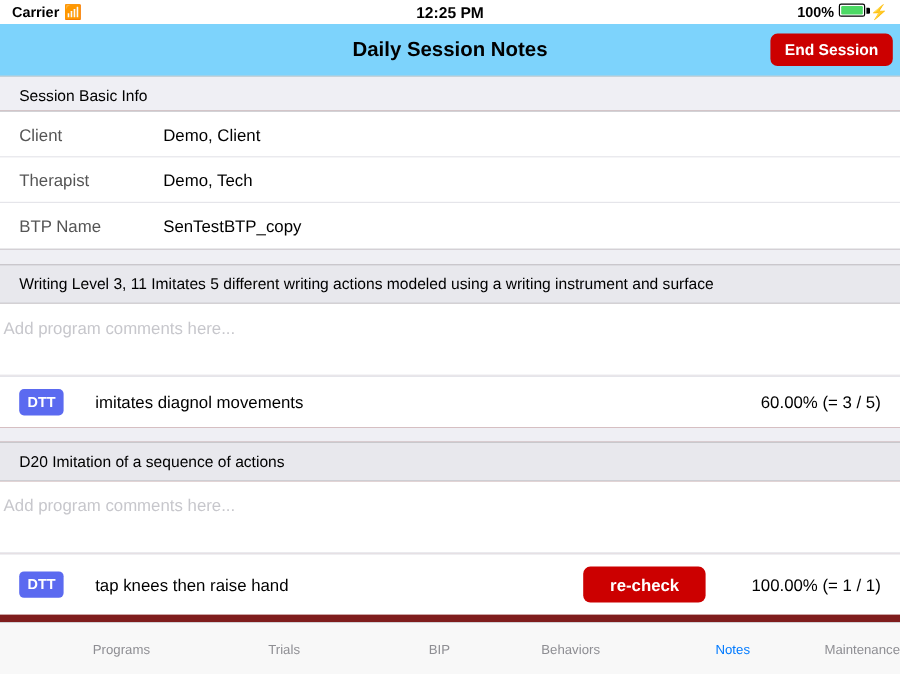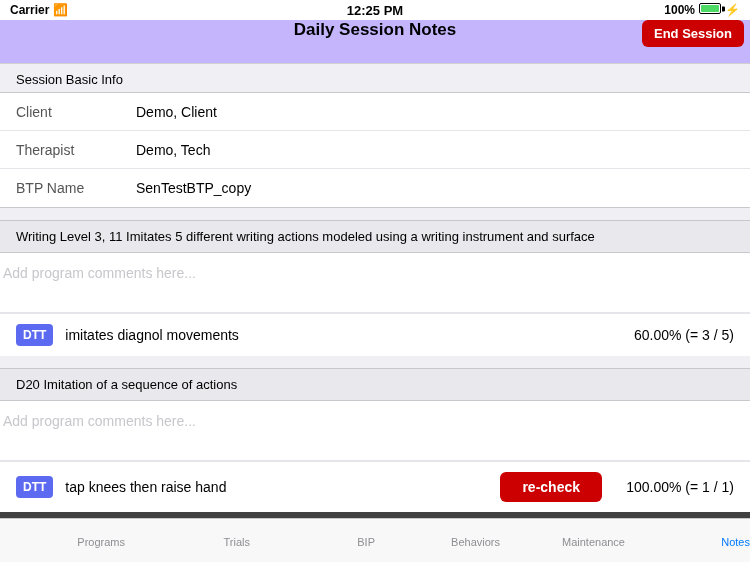--- a/index.html
+++ b/index.html
@@ -26,24 +26,25 @@
     }
     .status-left { display: flex; align-items: center; gap: 4px; }
     .status-center { position: absolute; left: 50%; transform: translateX(-50%); font-size: 13px; font-weight: 600; }
     .status-right { display: flex; gap: 4px; font-size: 12px; }
     .battery-icon { display: inline-block; width: 22px; height: 11px; border: 1.5px solid #000; border-radius: 2px; position: relative; }
     .battery-icon::after { content: ''; position: absolute; right: -5px; top: 50%; transform: translateY(-50%); width: 3px; height: 5px; background: #000; border-radius: 0 1px 1px 0; }
     .battery-fill { position: absolute; left: 1px; top: 1px; bottom: 1px; width: 90%; background: #4cd964; border-radius: 1px; }
 
     
     .nav-bar {
-      background: #c4b5fd;
+      background: #7dd3fc;
       border-bottom: 1px solid #d0d0d0;
       height: 44px;
       display: flex;
+      align-items: center;
       justify-content: center;
       position: relative;
     }
     .nav-title {
       font-size: 17px;
       font-weight: 600;
       color: #000;
     }
     .end-session-btn {
       position: absolute;
@@ -55,21 +56,21 @@
       padding: 6px 12px;
       font-size: 13px;
       font-weight: 600;
       cursor: pointer;
     }
 
     
     .content {
       height: calc(562px - 20px - 44px - 44px);
       overflow-y: auto;
-      background: #404040;
+      background: #7f1d1d;
     }
 
     
     .section-header {
       background: #efeff4;
       padding: 8px 16px 5px 16px;
       font-size: 13px;
       color: #000;
       font-weight: 500;
     }
@@ -153,21 +154,21 @@
     .program-comments-placeholder {
       color: #c7c7cc;
       font-size: 14px;
     }
     .program-trial-row {
       background: #fff;
       display: flex;
       align-items: center;
       padding: 10px 16px;
       border-top: 1px solid #e5e5ea;
-      gap: 12px;
+      gap: 26px;
     }
     .badge {
       border-radius: 4px;
       padding: 4px 7px;
       font-size: 12px;
       font-weight: 700;
       color: #fff;
       background: #5b6af0;
       flex-shrink: 0;
     }
@@ -310,19 +311,19 @@
   </div>
   <div class="tab-item">
     <span>Trials</span>
   </div>
   <div class="tab-item">
     <span>BIP</span>
   </div>
   <div class="tab-item">
     <span>Behaviors</span>
   </div>
-  <div class="tab-item">
-    <span>Maintenance</span>
-  </div>
   <div class="tab-item active">
     <span>Notes</span>
   </div>
+  <div class="tab-item">
+    <span>Maintenance</span>
+  </div>
 </div>
 
 </body></html>

